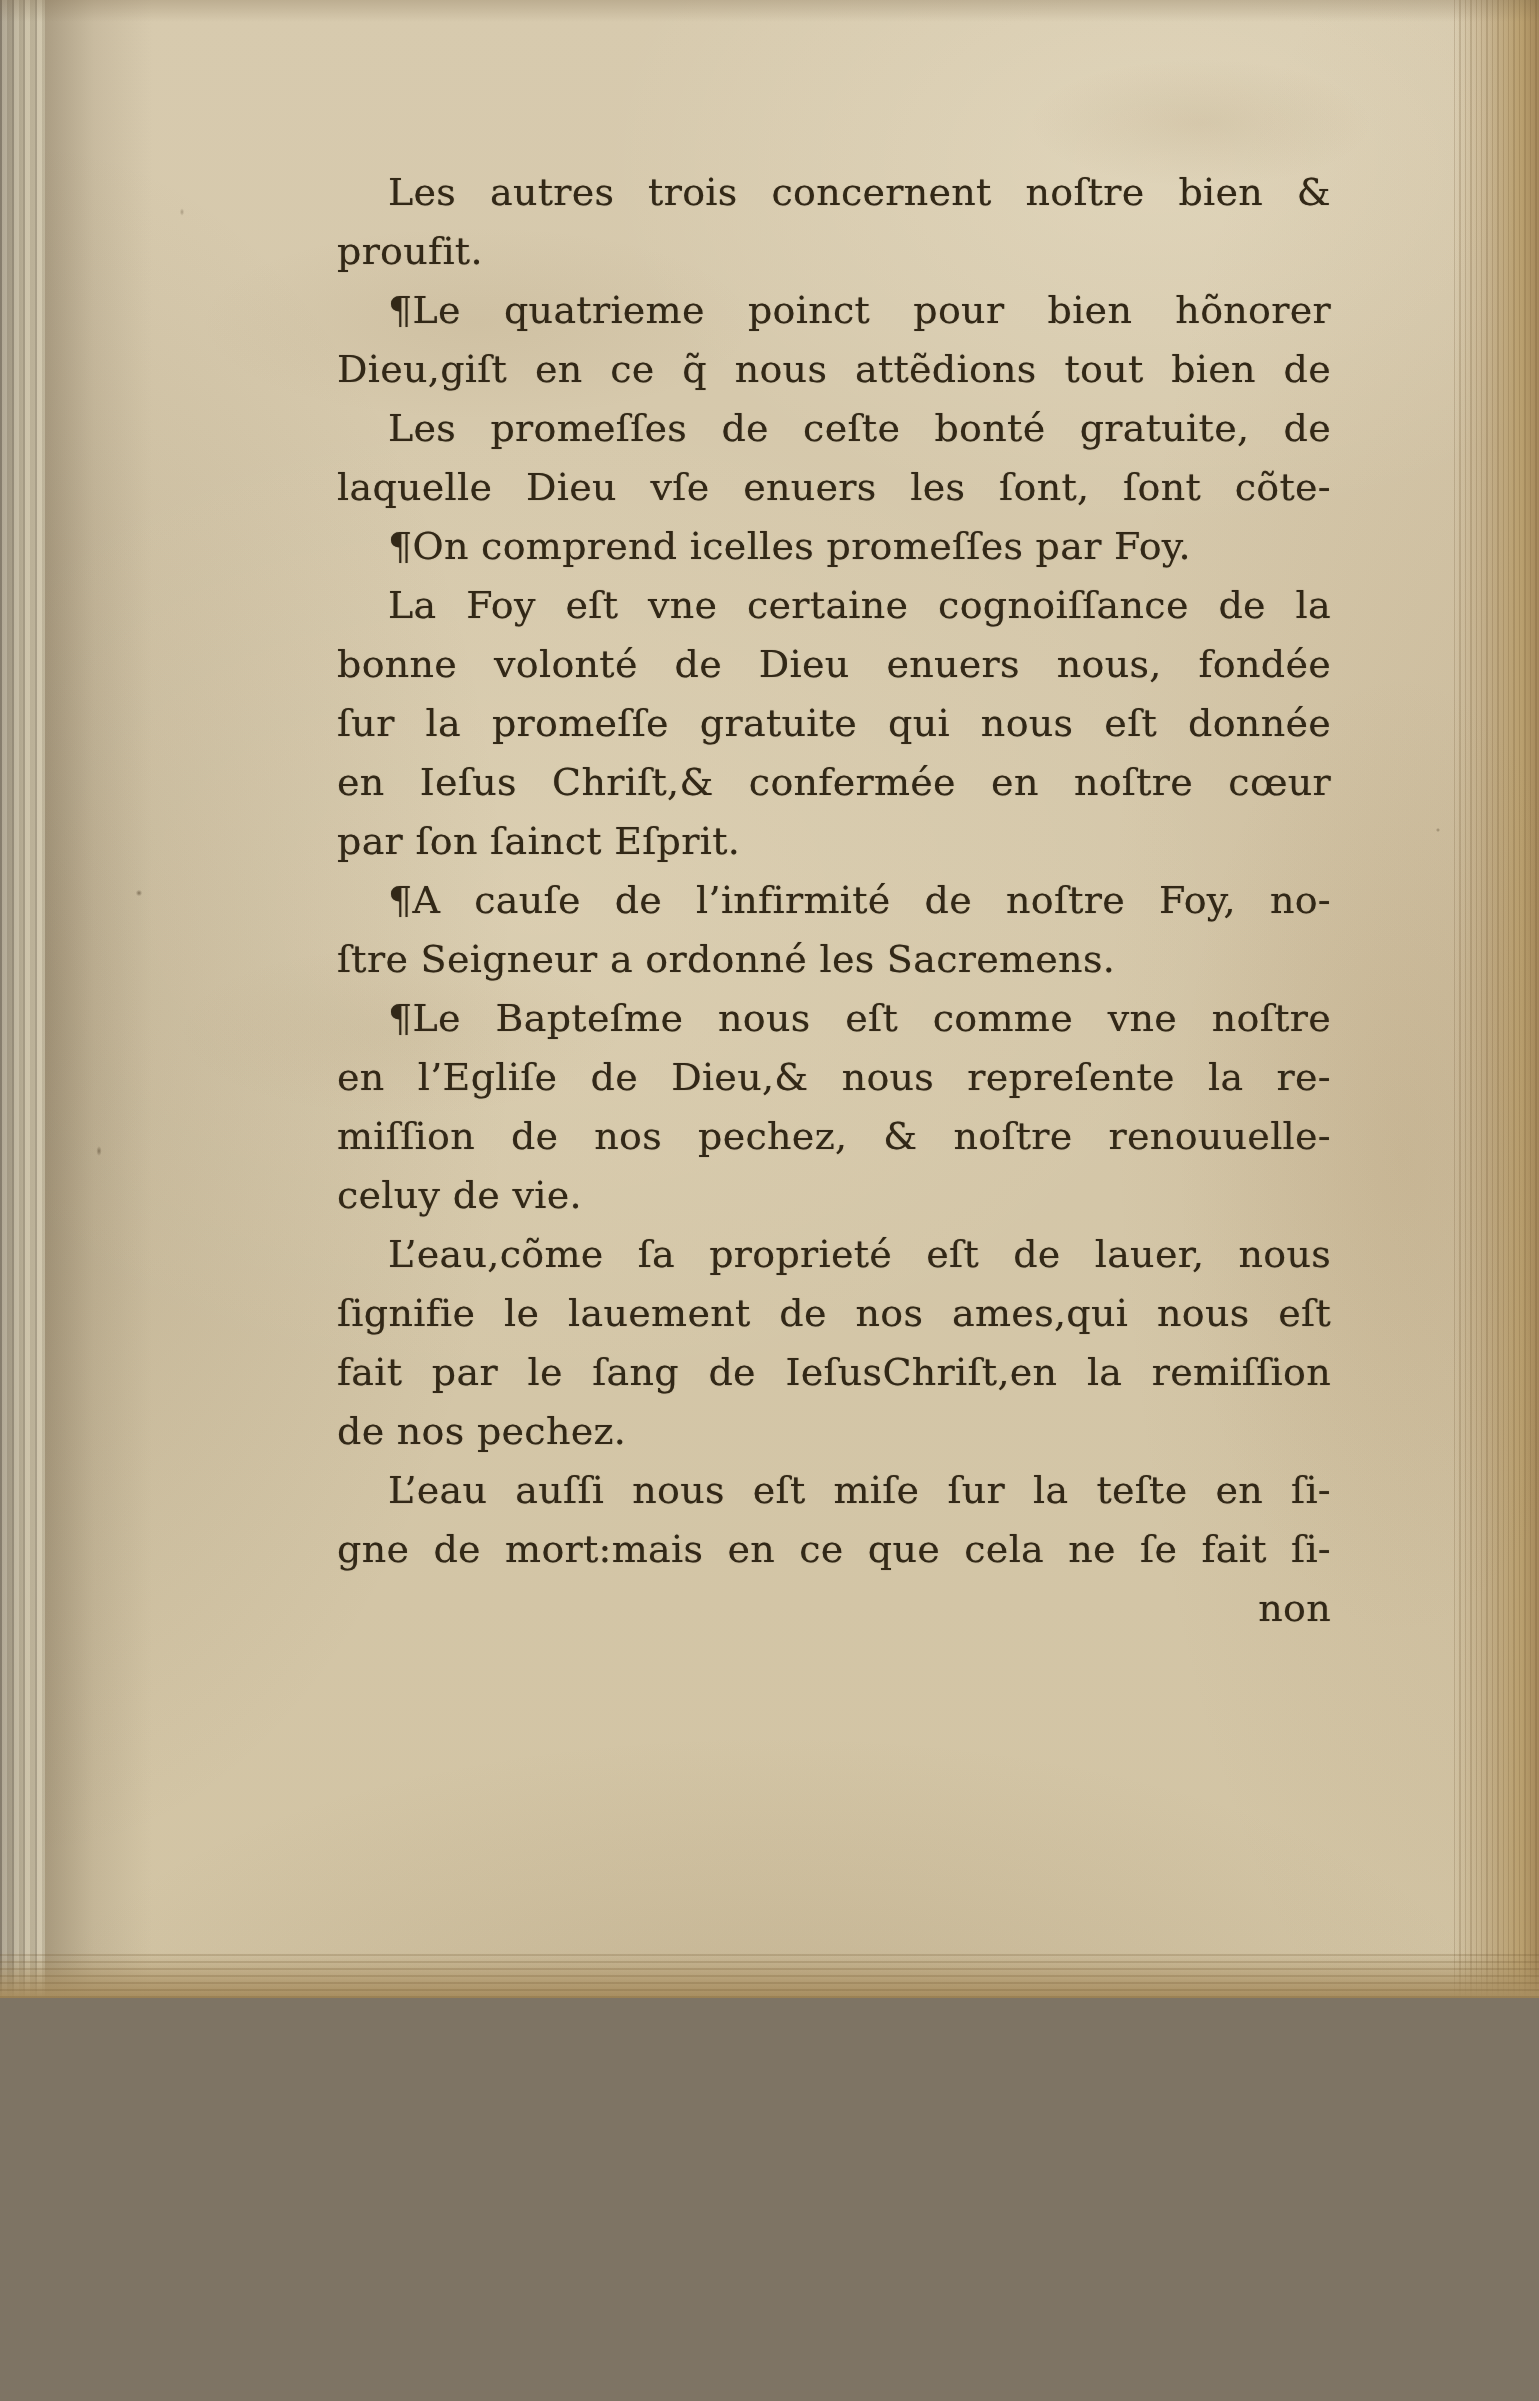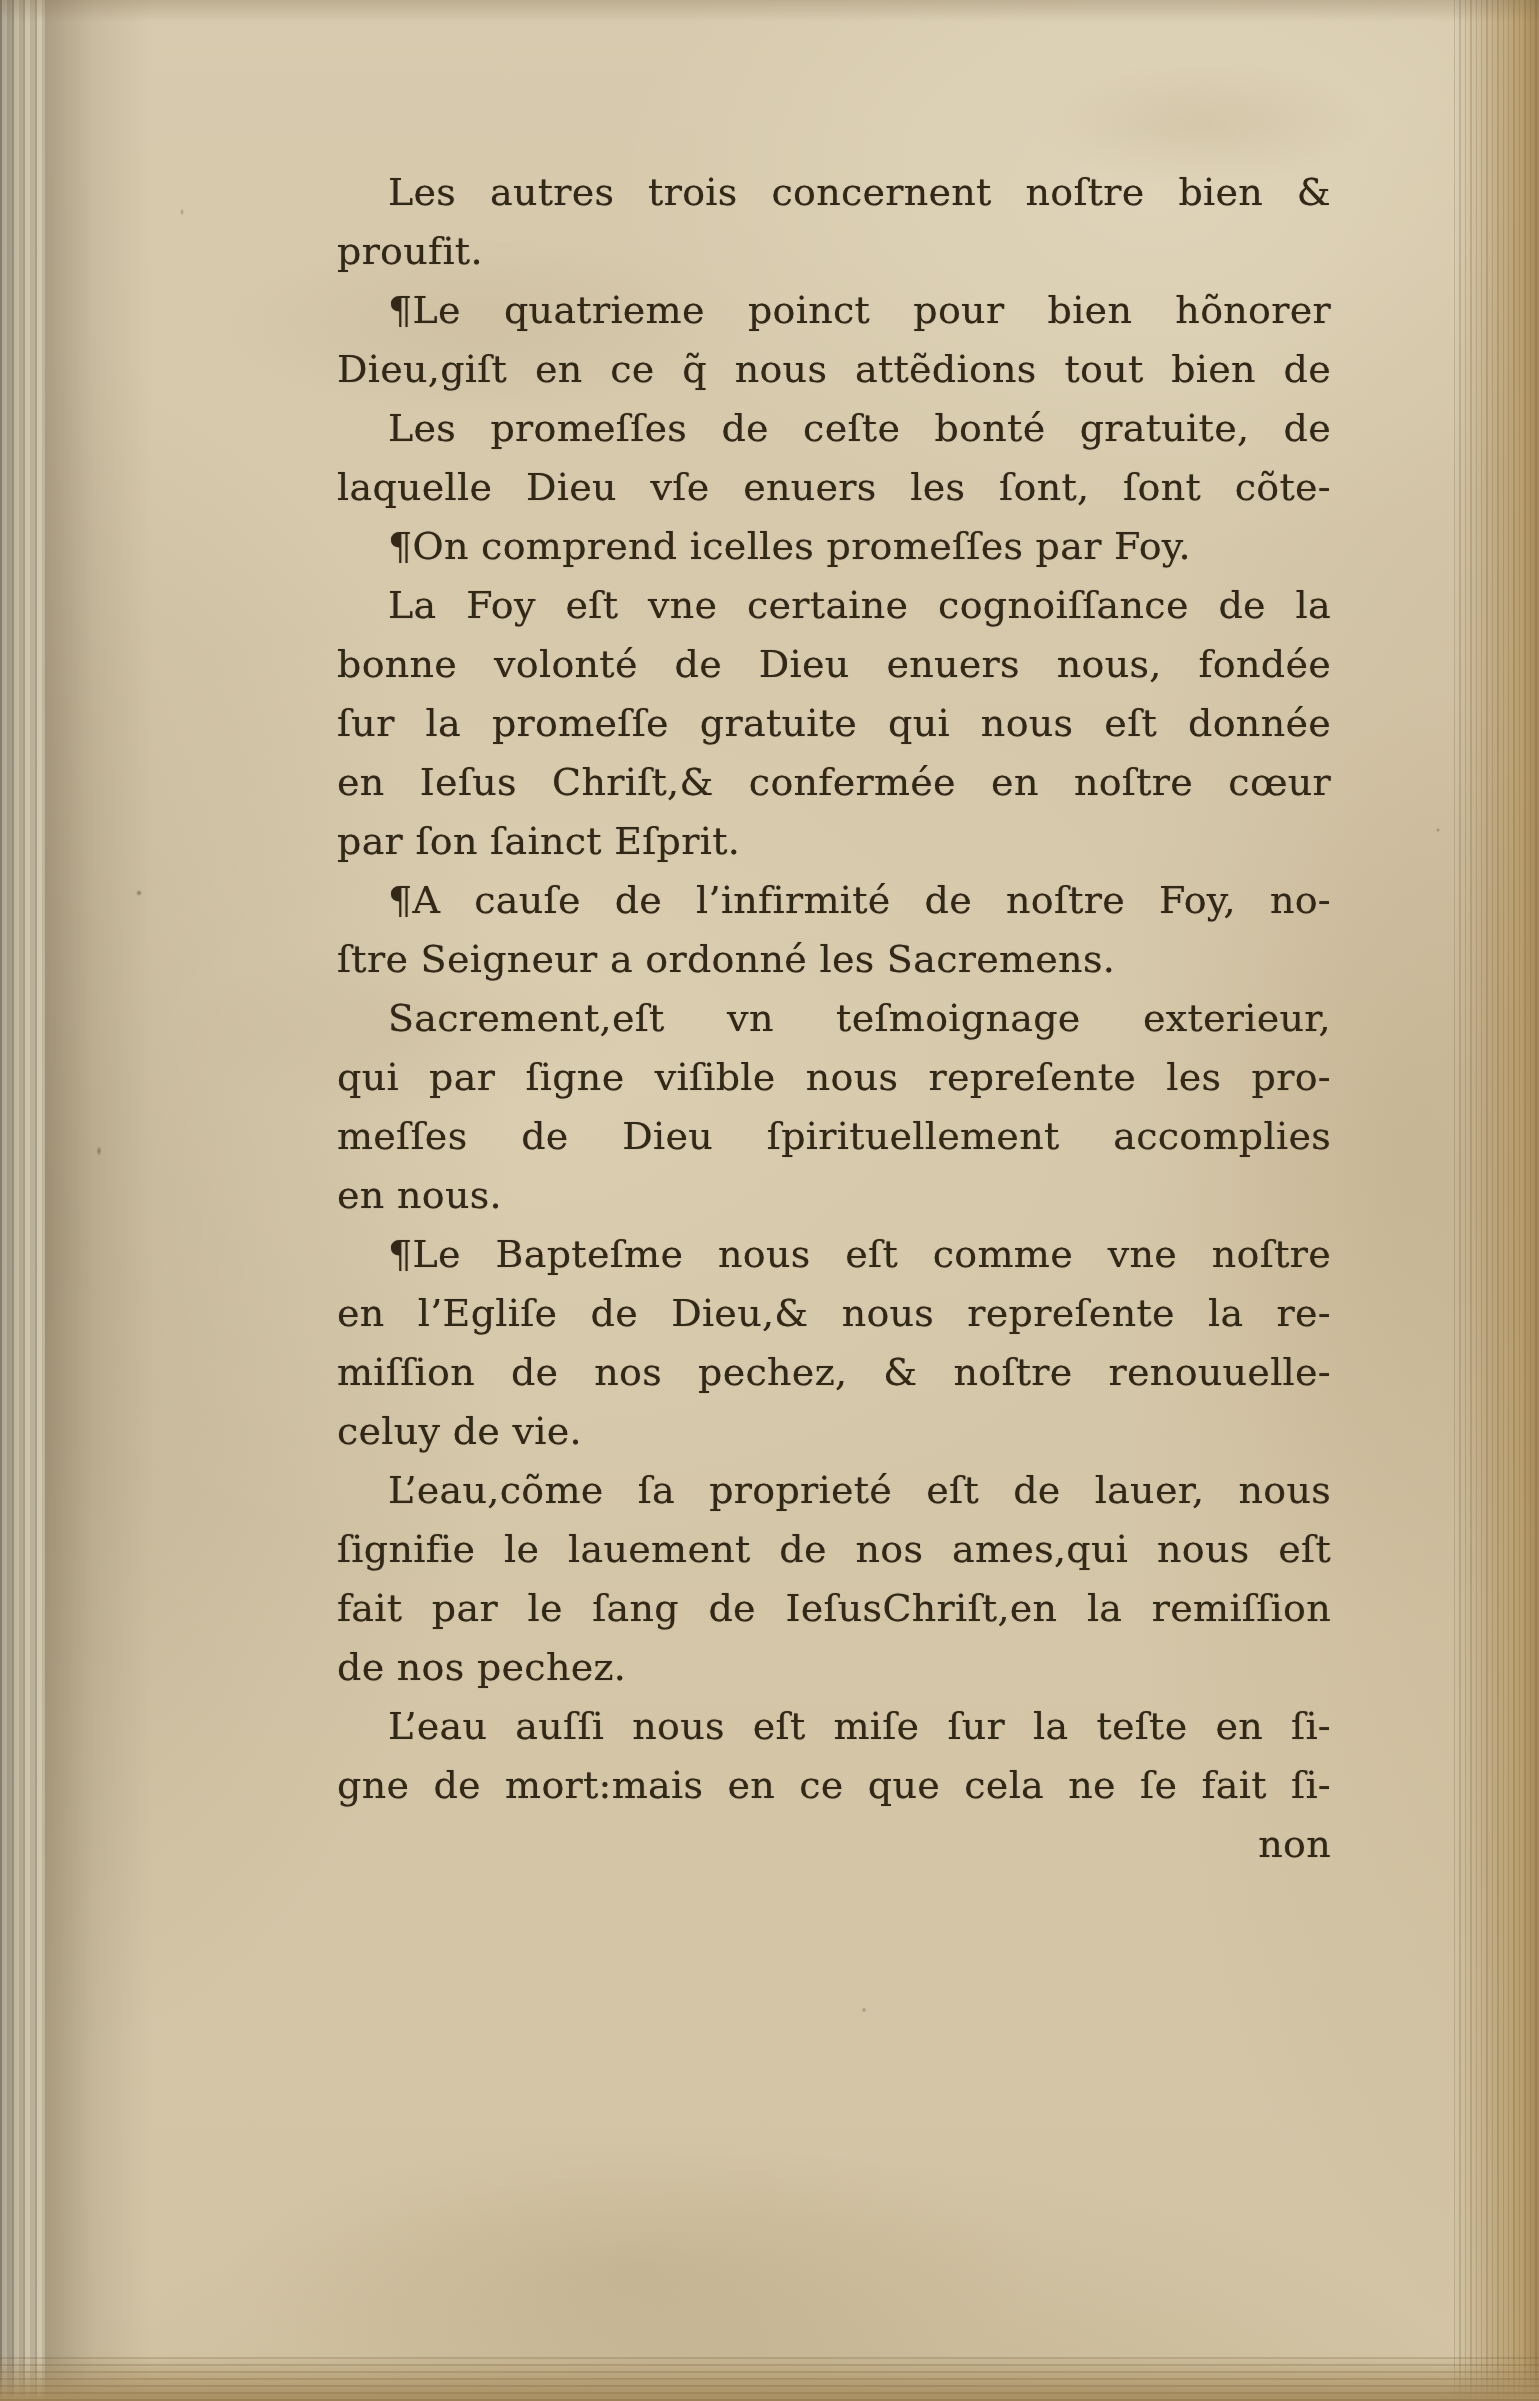--- a/index.html
+++ b/index.html
@@ -3,21 +3,21 @@
 <meta charset="utf-8">
 <style>
   html, body {
     margin: 0;
     padding: 0;
     background: #7e7464;
   }
   .book {
     position: relative;
     width: 1539px;
-    height: 2401px;
+    height: 1998px;
     overflow: hidden;
     font-family: "DejaVu Serif", "Liberation Serif", serif;
   }
   
   .page {
     position: absolute;
     inset: 0;
     background:
       radial-gradient(924px 616px at 75% 8%, rgba(255,250,230,0.22), transparent 60%),
       radial-gradient(1078px 770px at 35% 45%, rgba(255,246,222,0.14), transparent 65%),
@@ -143,26 +143,20 @@
           <div class="line">bonne volonté de Dieu enuers nous, fondée</div>
           <div class="line">ſur la promeſſe gratuite qui nous eſt donnée</div>
           <div class="line">en Ieſus Chriſt,&amp; confermée en noſtre cœur</div>
           <div class="line endline">par ſon ſainct Eſprit.</div>
         </div>
         <div class="paragraph">
           <div class="line firstline">¶A cauſe de l’infirmité de noſtre Foy, no-</div>
           <div class="line endline">ſtre Seigneur a ordonné les Sacremens.</div>
         </div>
         <div class="paragraph">
-          <div class="line firstline">Sacrement,eſt vn teſmoignage exterieur,</div>
-          <div class="line">qui par ſigne viſible nous repreſente les pro-</div>
-          <div class="line">meſſes de Dieu ſpirituellement accomplies</div>
-          <div class="line endline">en nous.</div>
-        </div>
-        <div class="paragraph">
           <div class="line firstline">¶Le Bapteſme nous eſt comme vne noſtre</div>
           <div class="line">en l’Egliſe de Dieu,&amp; nous repreſente la re-</div>
           <div class="line">miſſion de nos pechez, &amp; noſtre renouuelle-</div>
           <div class="line endline">celuy de vie.</div>
         </div>
         <div class="paragraph">
           <div class="line firstline">L’eau,cõme ſa proprieté eſt de lauer, nous</div>
           <div class="line">ſignifie le lauement de nos ames,qui nous eſt</div>
           <div class="line">fait par le ſang de IeſusChriſt,en la remiſſion</div>
           <div class="line endline">de nos pechez.</div>

